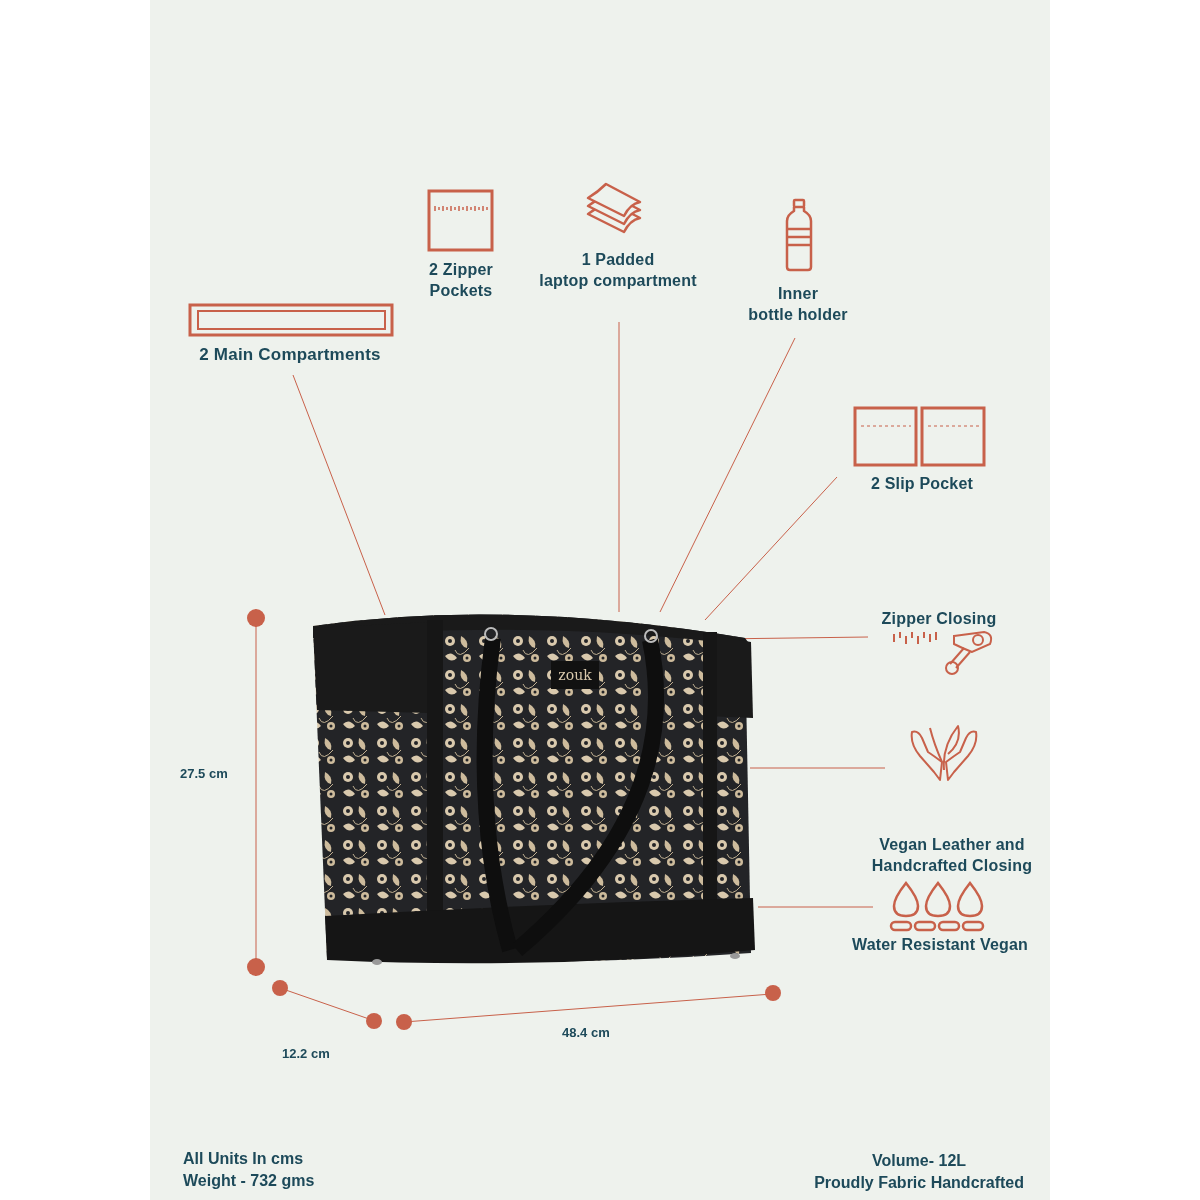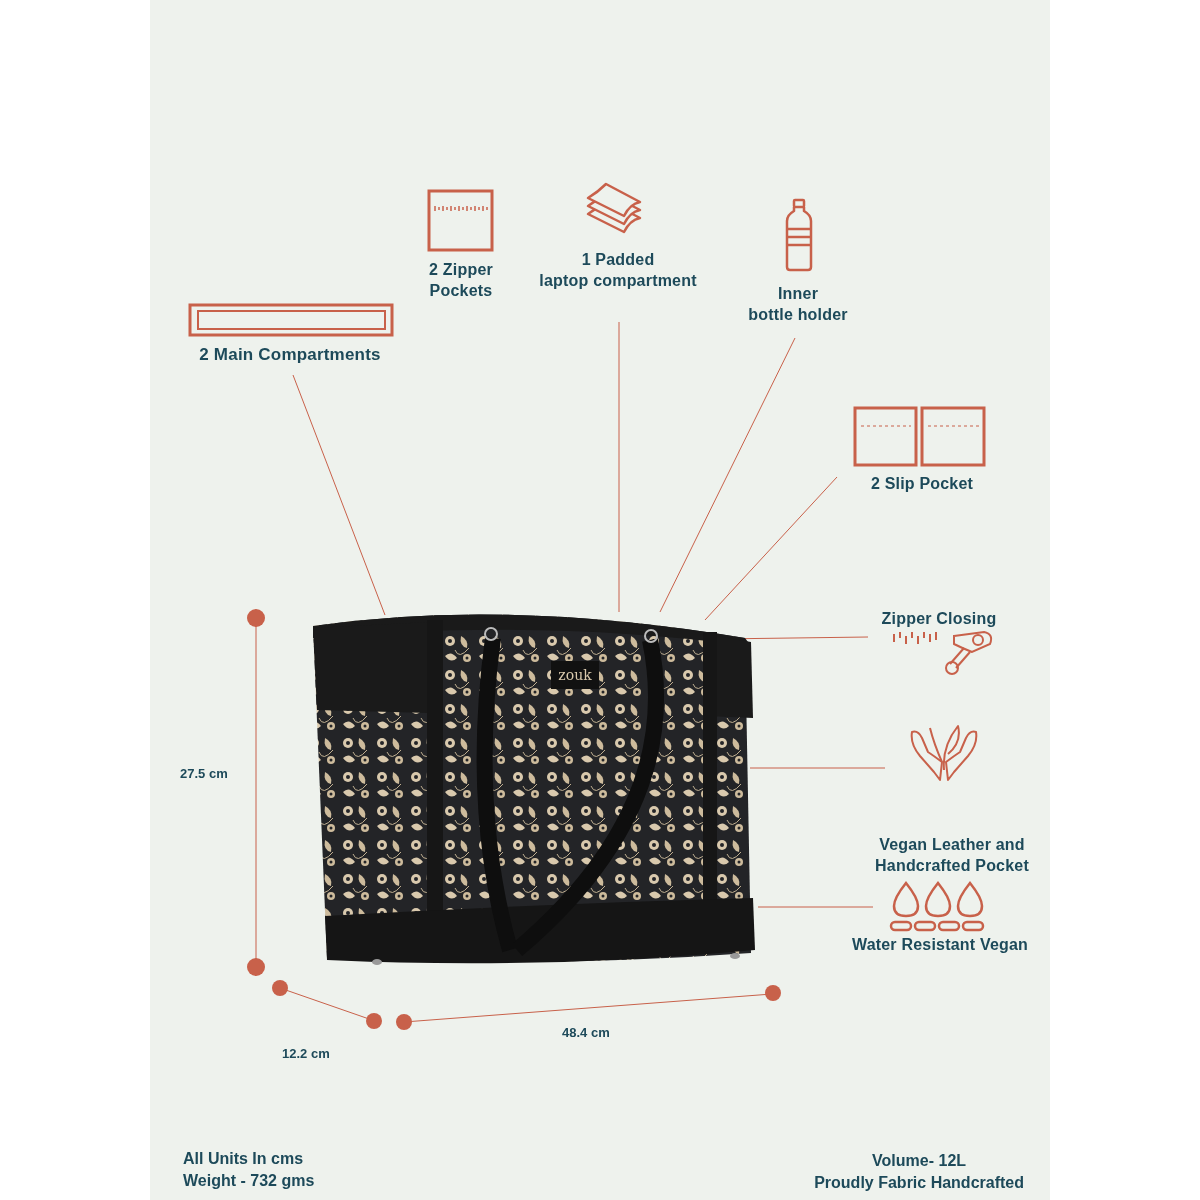--- a/index.html
+++ b/index.html
@@ -168,21 +168,21 @@
 <svg class="icon" style="left:908px;top:722px;" width="72" height="60">
   <g stroke="#c8614a" stroke-width="2" fill="none" stroke-linejoin="round">
     <path d="M4 10 Q2 22 12 34 L26 50 L32 58 L34 40 Q26 34 20 30 L14 16 Q10 8 4 10Z"></path>
     <path d="M68 10 Q70 22 60 34 L46 50 L40 58 L38 40 Q46 34 52 30 L58 16 Q62 8 68 10Z"></path>
     <path d="M36 48 Q34 24 50 4 Q54 20 40 32"></path>
     <path d="M34 40 Q26 22 22 6"></path>
   </g>
 </svg>
 <div class="label" style="left:864px;top:786px;width:176px;margin-top:48px;">
   <div>Vegan Leather and</div>
-  <div>Handcrafted Pocket</div>
+  <div>Handcrafted Closing</div>
 </div>
 
 <svg class="icon" style="left:888px;top:880px;" width="100" height="52">
   <g stroke="#c8614a" stroke-width="2.5" fill="none">
     <path d="M18 3 Q6 18 6 26 Q6 36 18 36 Q30 36 30 26 Q30 18 18 3Z"></path>
     <path d="M50 3 Q38 18 38 26 Q38 36 50 36 Q62 36 62 26 Q62 18 50 3Z"></path>
     <path d="M82 3 Q70 18 70 26 Q70 36 82 36 Q94 36 94 26 Q94 18 82 3Z"></path>
     <rect x="3" y="42" width="20" height="8" rx="4"></rect>
     <rect x="27" y="42" width="20" height="8" rx="4"></rect>
     <rect x="51" y="42" width="20" height="8" rx="4"></rect>

